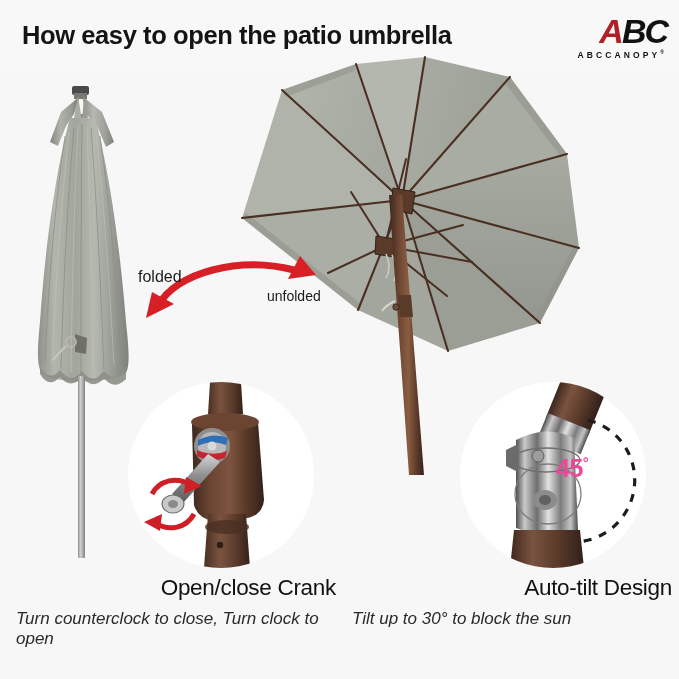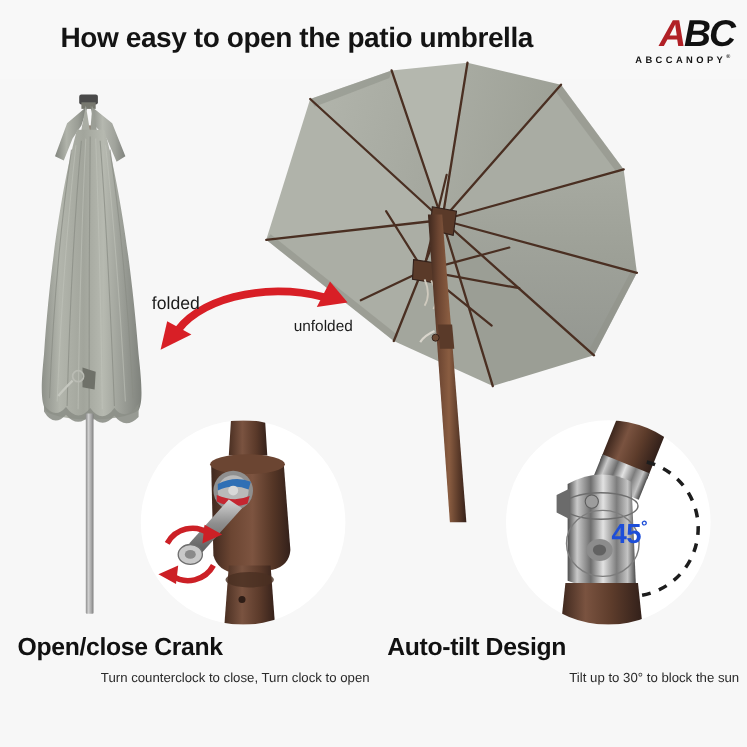--- a/index.html
+++ b/index.html
@@ -26,21 +26,20 @@
     background: #f8f8f8;
   }
   #page-title {
     position: absolute;
     left: 22px; top: 21px;
     font-size: 25.5px;
     font-weight: bold;
     letter-spacing: -0.4px;
     color: #141414;
     white-space: nowrap;
-    margin-left: 33px;
   }
   #brand-logo {
     position: absolute;
     right: 12px; top: 14px;
     width: 118px; height: 50px;
     text-align: right;
   }
   #brand-mark {
     position: relative;
     height: 34px;
@@ -125,46 +124,46 @@
     overflow: hidden;
     top: 0;
   }
   #feature-crank .inset-circle { left: 112px; }
   #feature-tilt  .inset-circle { left: 108px; }
 
   .feature-title {
     position: absolute;
     top: 193px;
     width: 320px;
-    text-align: left;
+    text-align: right;
     font-size: 22.5px;
-    font-weight: bold;
+    font-weight: normal;
     color: #111111;
     letter-spacing: -0.3px;
   }
   .feature-desc {
     position: absolute;
     top: 227px;
     width: 320px;
-    text-align: right;
-    font-size: 12px;
+    text-align: left;
+    font-size: 17px;
     color: #2a2a2a;
+    font-style: italic;
   }
 
   
   .inset-svg { position: absolute; left: 0; top: 0; }
 
   .angle-label {
     position: absolute;
     font-size: 25px;
     font-weight: bold;
-    color: #1d4ed8;
+    color: #ec4899;
     left: 96px; top: 72px;
     letter-spacing: -0.5px;
-    margin-top: 17px;
   }
   .angle-label .deg {
     font-size: 15px;
     vertical-align: super;
     font-weight: bold;
   }
 </style>
 </head>
 <body>
 

